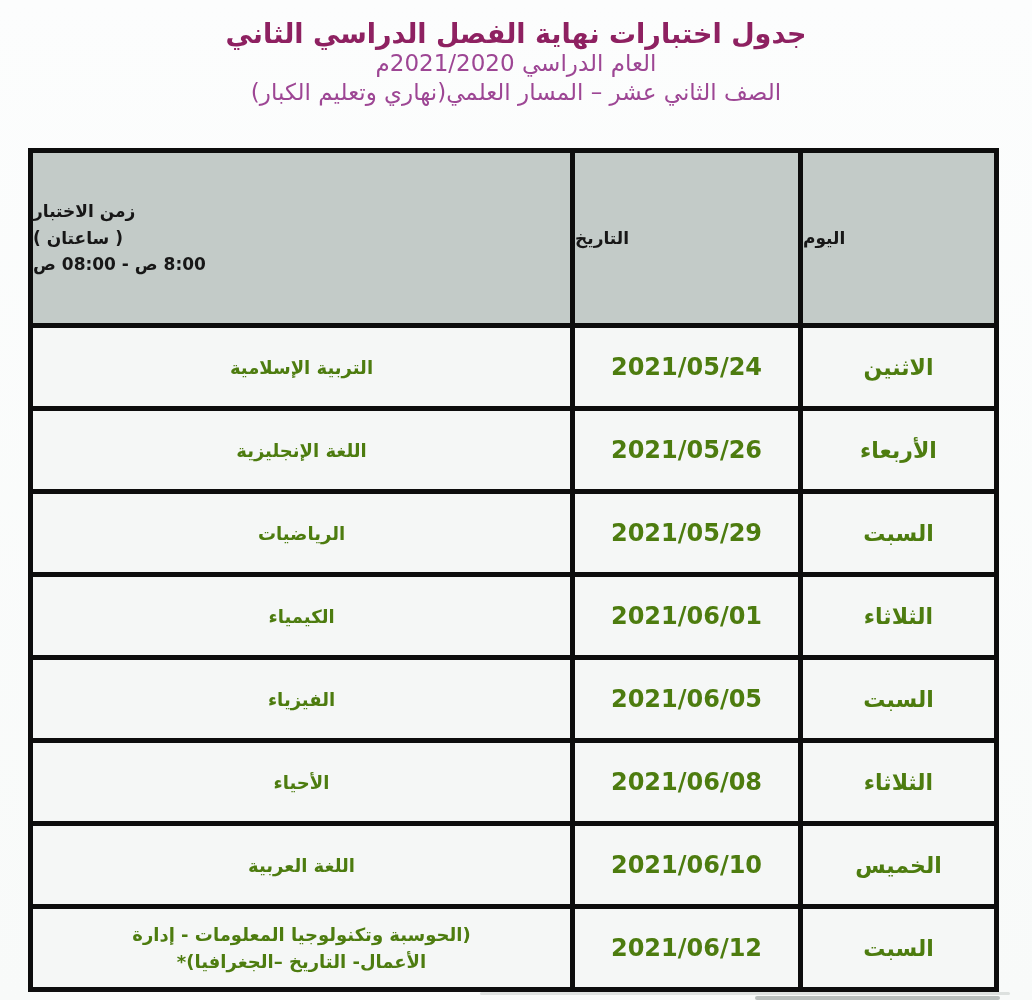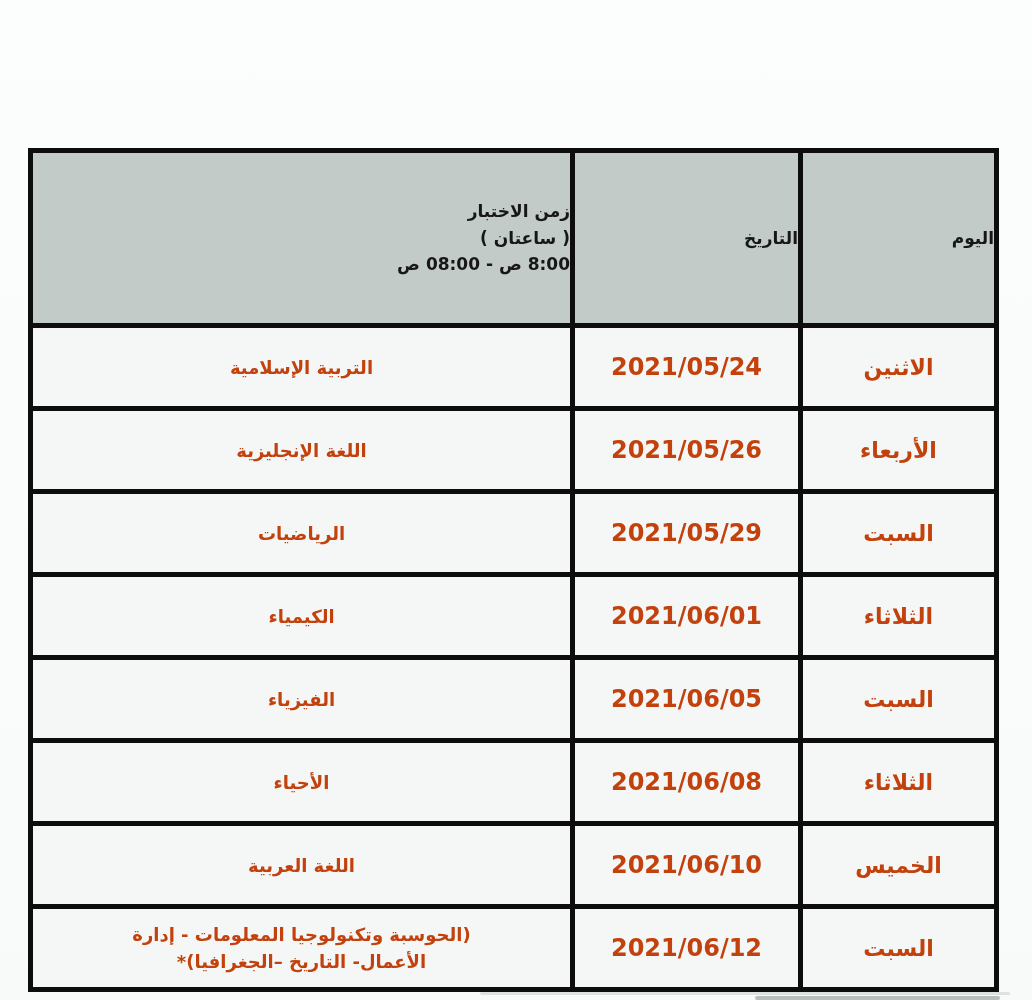--- a/index.html
+++ b/index.html
@@ -53,31 +53,31 @@
   table.exam-table { border-width: 4px; }
   col.col-day     { width: 196px; }
   col.col-date    { width: 228px; }
   col.col-subject { width: 542px; }
   thead th {
     background: var(--c-header-bg, #c3cbc8);
     height: 170px;
     font-size: 17px;
     font-weight: bold;
     color: #171717;
-    text-align: right;
+    text-align: left;
     vertical-align: middle;
     padding: 0;
   }
   .time-header-line { line-height: 1.55; }
   tbody td {
     background: var(--c-row-bg, #f5f7f6);
     height: 70px;
     text-align: center;
     vertical-align: middle;
-    color: #c2410c;
+    color: #4d7c0f;
     font-weight: bold;
     padding: 0;
   }
   td.cell-day  { font-size: 22px; }
   td.cell-date { font-size: 24px; }
   td.cell-subject {
     font-size: 18px;
     padding: 4px 70px;
     line-height: 1.5;
   }
@@ -104,20 +104,25 @@
     height: 4px;
     background: #b9bfbd;
     border-radius: 2px;
   }
 </style>
 </head>
 <body>
 
 <div class="page">
 
+  <header class="titles">
+    <div class="title-main">جدول اختبارات نهاية الفصل الدراسي الثاني</div>
+    <div class="title-sub">العام الدراسي 2021/2020م</div>
+    <div class="title-sub">الصف الثاني عشر – المسار العلمي(نهاري وتعليم الكبار)</div>
+  </header>
 
   <table class="exam-table">
     <colgroup>
       <col class="col-day">
       <col class="col-date">
       <col class="col-subject">
     </colgroup>
     <thead>
       <tr>
         <th>اليوم</th>

